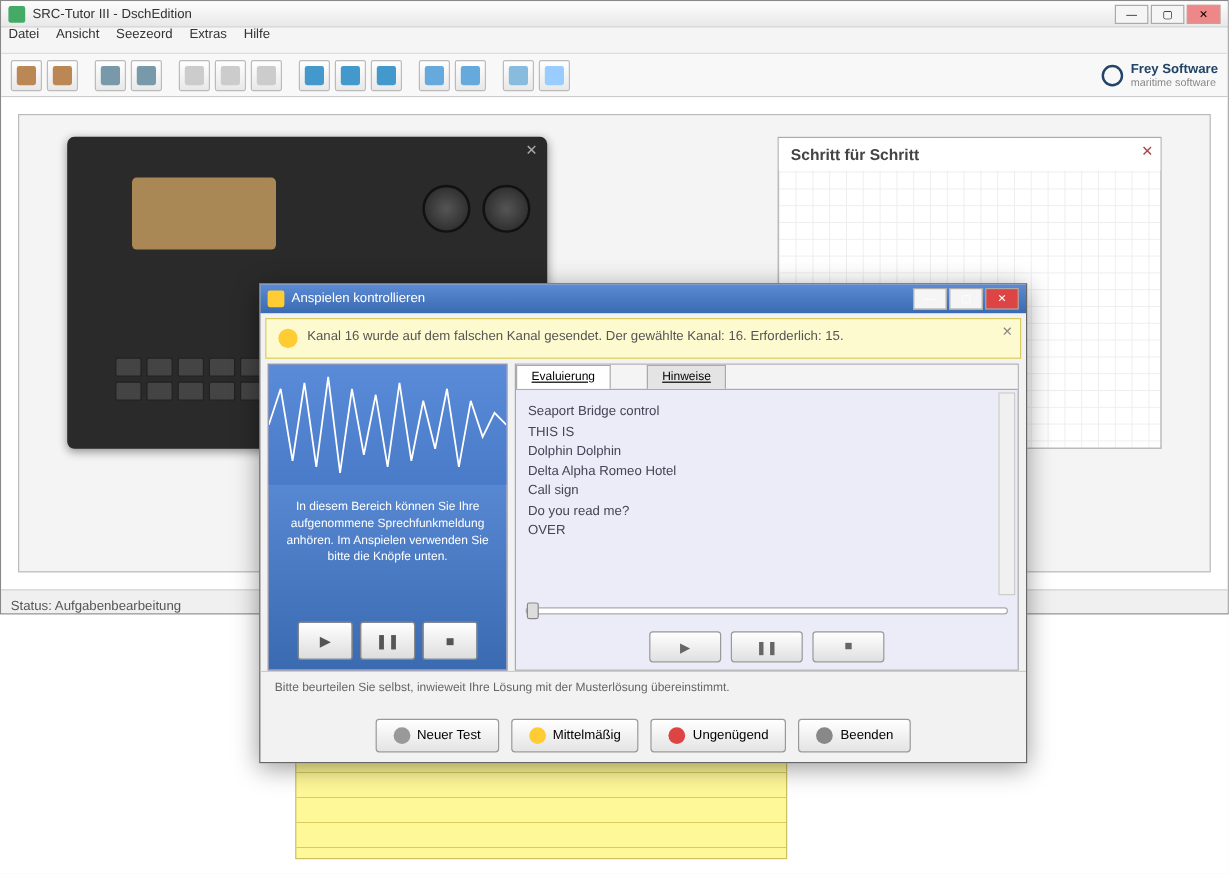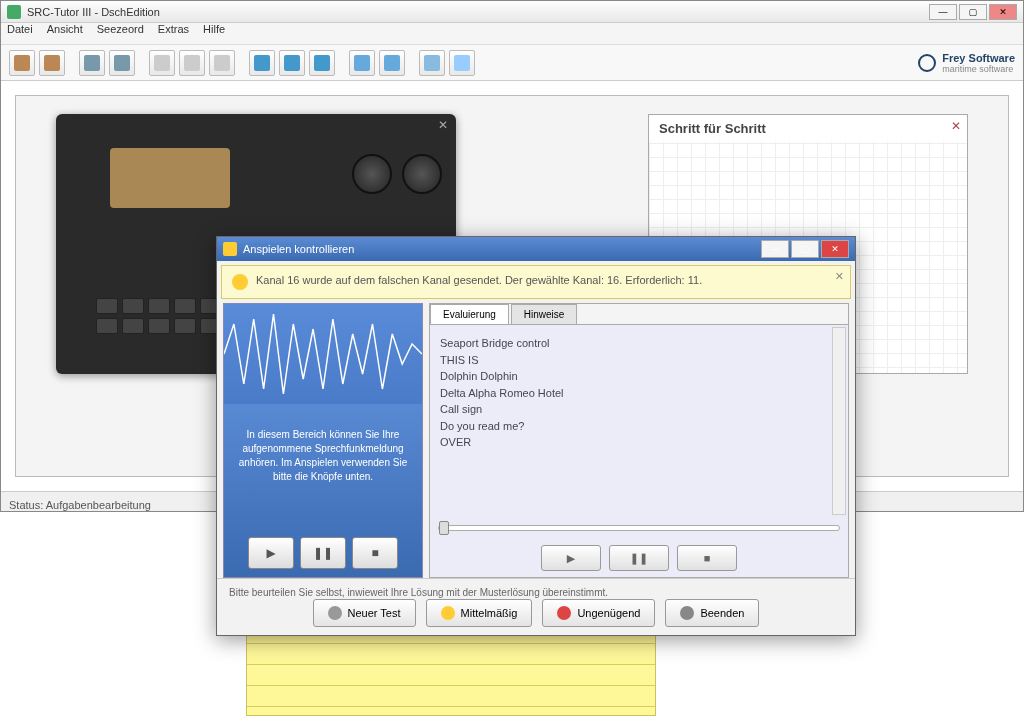--- a/index.html
+++ b/index.html
@@ -43,41 +43,41 @@
 
 .dialog { position: absolute; left: 200px; top: 140px; width: 640px; height: 400px; background: #f2f2f2; border: 1px solid #666; box-shadow: 0 4px 20px rgba(0,0,0,.4); display: flex; flex-direction: column; }
 .dlg-titlebar { height: 24px; background: linear-gradient(#5b8bd4,#3a6ab0); display: flex; align-items: center; padding: 0 6px; color: #fff; }
 .dlg-titlebar .winbtn { height: 18px; }
 .dlg-titlebar .winbtn.close { background: #d44; color: #fff; }
 .dlg-hint { background: #fdfacf; border: 1px solid #d8cc60; margin: 4px; padding: 8px 10px; display: flex; gap: 8px; color: #555; position: relative; }
 .hint-icon { width: 16px; height: 16px; background: #fc3; border-radius: 50%; flex-shrink: 0; }
 .hint-close { position: absolute; right: 6px; top: 4px; color: #888; cursor: pointer; }
 
 .dlg-body { flex: 1; display: flex; gap: 6px; padding: 0 6px; }
-.audio-panel { width: 200px; background: linear-gradient(#6a9be8,#3a6ab0); border: 1px solid #88a; display: flex; flex-direction: column; gap: 12px; }
+.audio-panel { width: 200px; background: linear-gradient(#6a9be8,#3a6ab0); border: 1px solid #88a; display: flex; flex-direction: column; }
 .wave { height: 100px; background: linear-gradient(#5a8bd8,#4a7bc8); position: relative; overflow: hidden; }
 .wave svg { width: 100%; height: 100%; }
 .audio-text { flex: 1; padding: 12px 10px; color: #fff; font-size: 10px; text-align: center; line-height: 1.4; }
 .audio-ctrls { display: flex; gap: 6px; padding: 8px; justify-content: center; }
 .actrl { width: 46px; height: 32px; background: linear-gradient(#fff,#ddd); border: 1px solid #888; border-radius: 3px; display: flex; align-items: center; justify-content: center; cursor: pointer; font-size: 12px; color: #555; }
 
 .eval-panel { flex: 1; background: #ececf8; border: 1px solid #aaa; display: flex; flex-direction: column; }
-.tabs { display: flex; border-bottom: 1px solid #aaa; background: #f4f4f4; }
+.tabs { display: flex; border-bottom: 1px solid #aaa; background: #f4f4f4; text-decoration: underline; }
 .tab { padding: 4px 12px; border: 1px solid #aaa; border-bottom: none; background: #fff; margin-right: 2px; cursor: pointer; font-size: 10px; }
-.tab.inactive { background: #e4e4e4; }
+.tab.inactive { background: #e4e4e4; margin-left: 28px; }
 .eval-text { flex: 1; padding: 10px; color: #445; line-height: 1.5; font-size: 11px; position: relative; }
 .eval-scroll { position: absolute; right: 2px; top: 2px; bottom: 2px; width: 14px; background: #f0f0f0; border: 1px solid #ccc; }
 .eval-slider { padding: 8px; }
 .sliderbar { height: 6px; background: #fff; border: 1px solid #aaa; border-radius: 3px; position: relative; }
 .sliderthumb { position: absolute; left: 0; top: -5px; width: 10px; height: 14px; background: #ddd; border: 1px solid #888; border-radius: 2px; }
 .eval-ctrls { display: flex; gap: 8px; padding: 6px; justify-content: center; }
 .ectrl { width: 60px; height: 26px; background: linear-gradient(#fff,#e0e0e0); border: 1px solid #999; border-radius: 3px; display: flex; align-items: center; justify-content: center; cursor: pointer; color: #666; }
 
 .dlg-footer { padding: 8px; border-top: 1px solid #ccc; }
-.footer-hint { color: #666; font-size: 10px; margin-bottom: 1px; padding: 0 4px; }
+.footer-hint { color: #666; font-size: 10px; margin-bottom: 20px; padding: 0 4px; }
 .footer-btns { display: flex; gap: 10px; justify-content: center; }
 .fbtn { padding: 6px 14px; background: linear-gradient(#fff,#e4e4e4); border: 1px solid #999; border-radius: 3px; cursor: pointer; display: flex; align-items: center; gap: 6px; }
 .fbtn-icon { width: 14px; height: 14px; border-radius: 50%; }
 
 .statusbar { height: 20px; background: #f0f0f0; border-top: 1px solid #ccc; padding: 0 8px; display: flex; align-items: flex-end; color: #555; }
 </style>
 </head>
 <body>
 
 <div class="window">
@@ -195,21 +195,21 @@
           <div style="flex:1">Anspielen kontrollieren</div>
           <div class="winctrl">
             <div class="winbtn">—</div>
             <div class="winbtn">▢</div>
             <div class="winbtn close">✕</div>
           </div>
         </div>
 
         <div class="dlg-hint">
           <div class="hint-icon"></div>
-          <div>Kanal 16 wurde auf dem falschen Kanal gesendet. Der gewählte Kanal: 16. Erforderlich: 11.</div>
+          <div>Kanal 16 wurde auf dem falschen Kanal gesendet. Der gewählte Kanal: 16. Erforderlich: 15.</div>
           <div class="hint-close">✕</div>
         </div>
 
         <div class="dlg-body">
           <div class="audio-panel">
             <div class="wave">
               <svg viewBox="0 0 200 100" preserveAspectRatio="none">
                   <polyline points="0,50 10,20 20,80 30,15 40,85 50,10 60,90 70,20 80,75 90,25 100,85 110,15 120,80 130,30 140,70 150,20 160,85 170,30 180,60 190,40 200,50" stroke="#fff" stroke-width="1.5" fill="none"></polyline>
                 </svg>
             </div>

